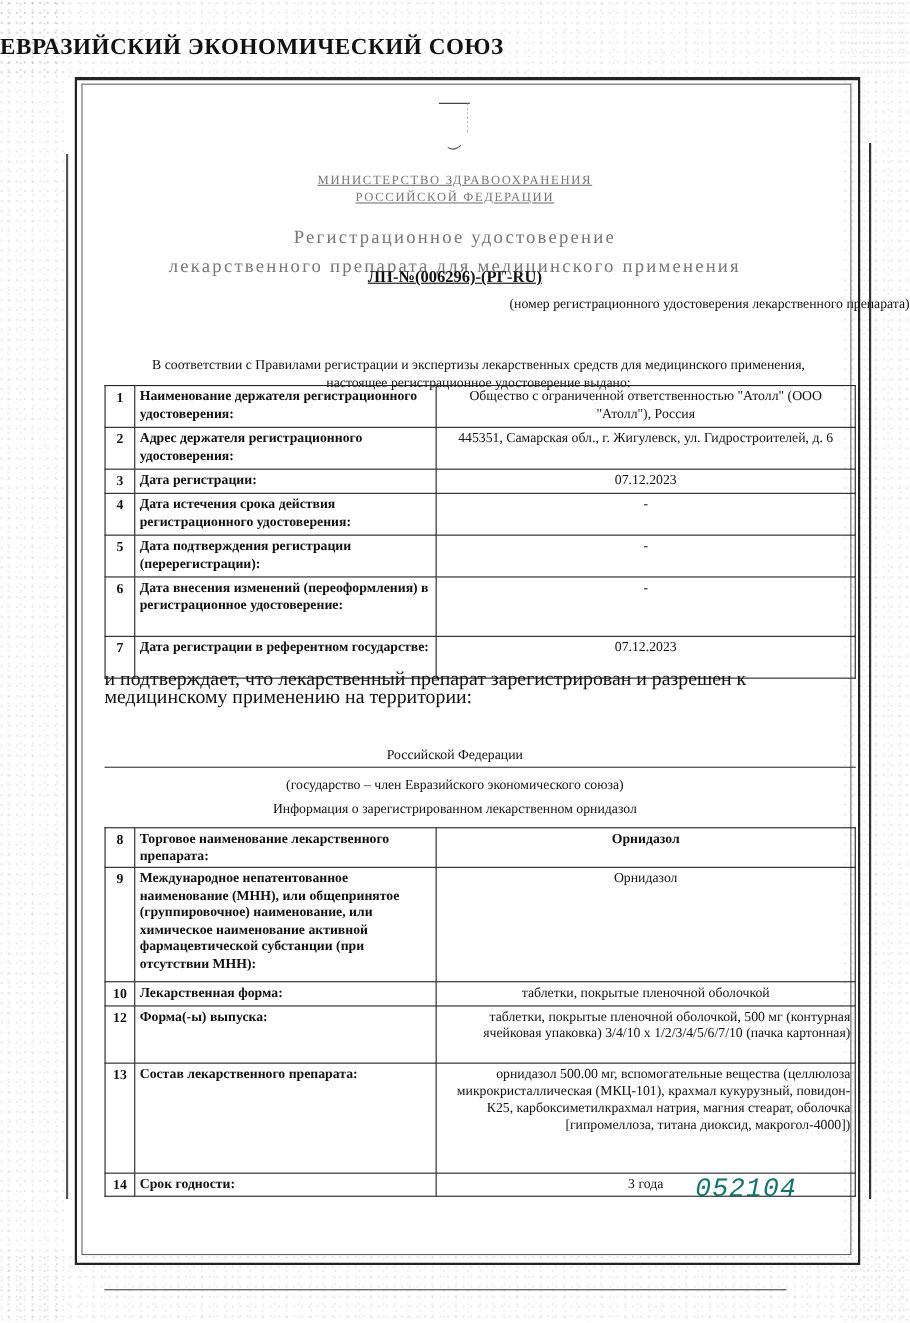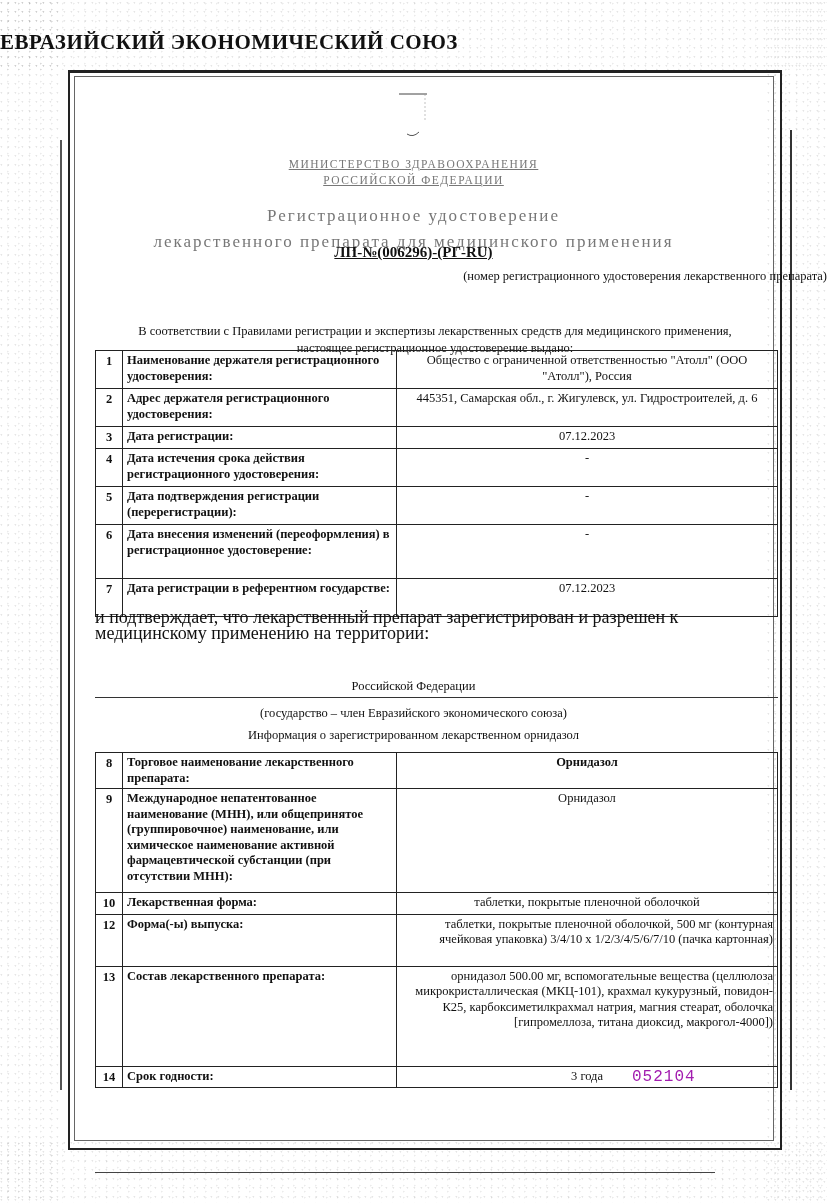--- a/index.html
+++ b/index.html
@@ -47,21 +47,21 @@
 
   .t1 { top:350px; }
   .t2 { top:752px; }
 
   .confirm { position:absolute; left:95px; width:690px; top:610px; font-size:18px; line-height:15.5px; }
   .country { position:absolute; left:0; width:827px; top:679px; text-align:center; font-size:12.5px; }
   .country-rule { position:absolute; left:95px; width:683px; top:697px; height:1px; background:#333; }
   .country-caption { position:absolute; left:0; width:827px; top:706px; text-align:center; font-size:12.5px; }
   .info-heading { position:absolute; left:0; width:827px; top:728px; text-align:center; font-size:12.5px; }
   .serial { position:absolute; left:632px; top:1068px; font-family:"Liberation Mono","DejaVu Sans Mono",monospace;
-    font-size:16px; letter-spacing:1px; color:#a21caf; }
+    font-size:24px; letter-spacing:1px; color:#0f766e;font-style:italic; }
 </style>
 </head>
 <body>
 
 <div class="noise top"></div>
 <div class="noise bottom"></div>
 <div class="noise left"></div>
 <div class="noise right"></div>
 
 <div class="frame-outer"></div>

